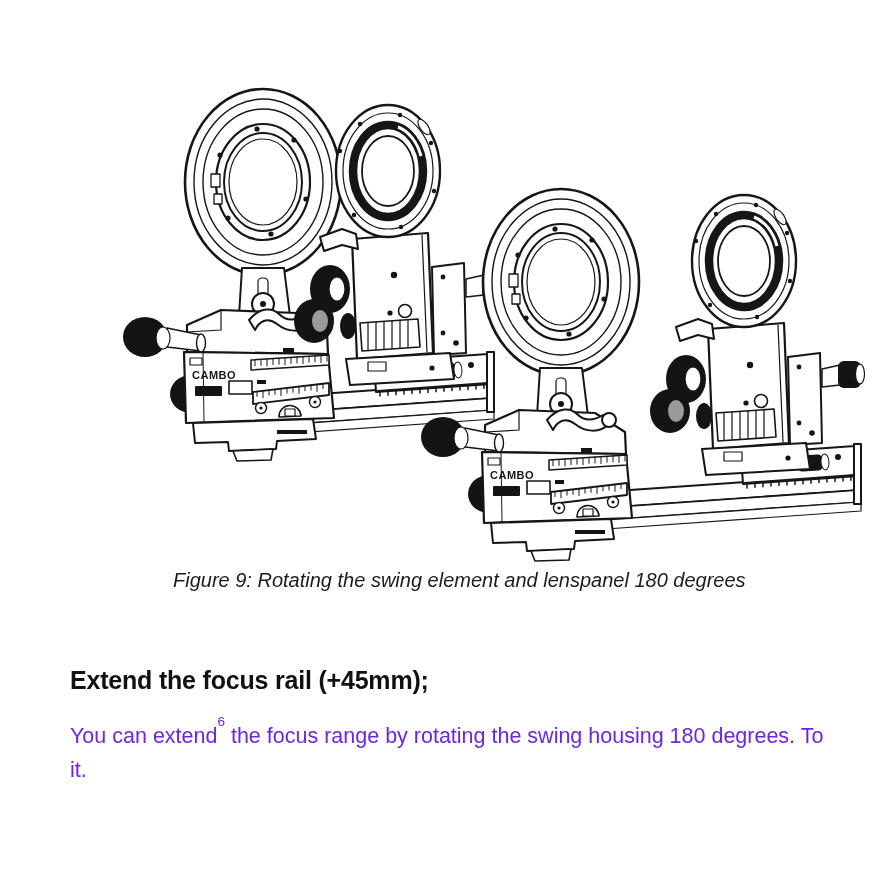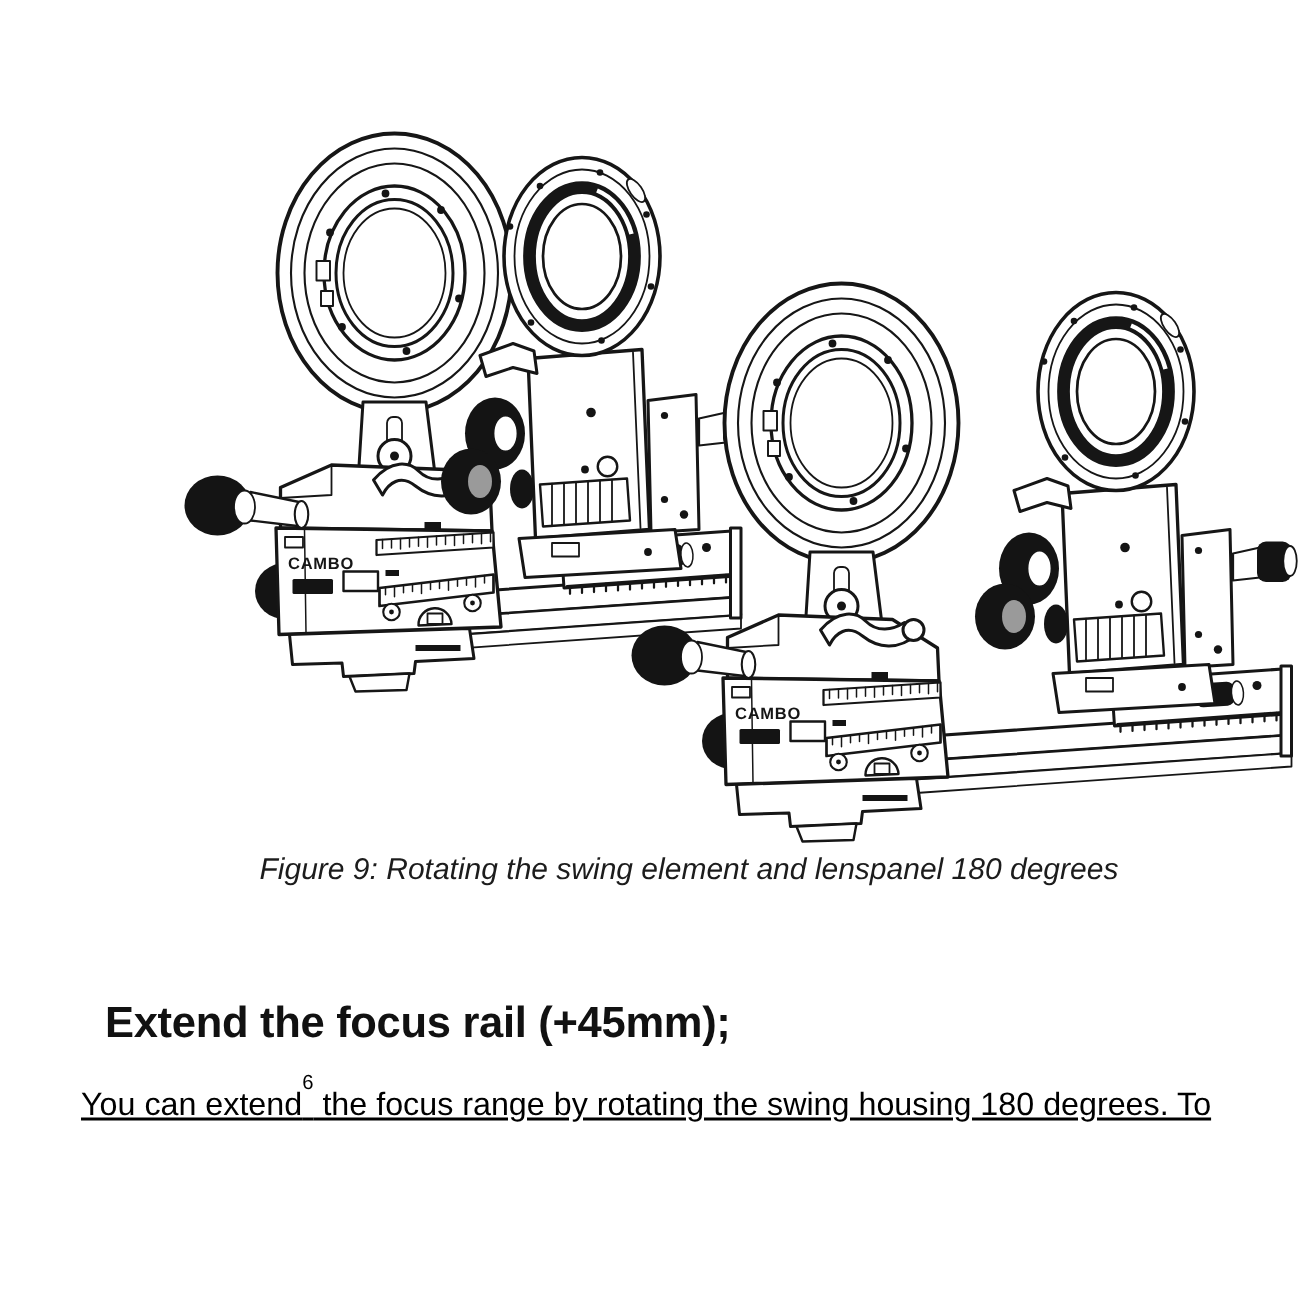--- a/index.html
+++ b/index.html
@@ -14,25 +14,25 @@
   .k{fill:#141414;stroke:none;}
   .gray{fill:#9a9a9a;stroke:none;}
   .brand{font-family:"Liberation Sans",sans-serif;font-size:11px;font-weight:700;
          letter-spacing:.5px;fill:#161616;}
   .figure-caption{
     position:absolute;left:147px;top:569px;
     font-size:20px;font-style:italic;color:#1c1c1c;white-space:nowrap;
   }
   .section-heading{
     position:absolute;left:44px;top:666px;
-    font-size:29px;font-weight:700;color:#111;white-space:nowrap;letter-spacing:-0.2px;
+    font-size:25px;font-weight:700;color:#111;white-space:nowrap;letter-spacing:-0.2px;
   }
   .body-paragraph{
-    position:absolute;left:28px;top:714px;
-    font-size:21.5px;line-height:34px;color:#000000;text-decoration:underline;
+    position:absolute;left:44px;top:714px;
+    font-size:21.5px;line-height:34px;color:#6d28d9;
   }
   .body-line{white-space:nowrap;}
   .fn-sup{font-size:13.5px;position:relative;top:-9px;font-weight:400;}
 </style>
 </head>
 <body>
 
 <div id="page">
 
   <svg id="figure-illustration" viewBox="0 0 874 874" aria-hidden="true">
@@ -175,15 +175,16 @@
       <use href="#rear-std" x="718" y="261"></use>
     </g>
   </svg>
 
   <div class="figure-caption">Figure 9: Rotating the swing element and lenspanel 180 degrees</div>
 
   <div class="section-heading">Extend the focus rail (+45mm);</div>
 
   <div class="body-paragraph">
     <div class="body-line"><span>You can extend</span><sup class="fn-sup">6</sup><span> the focus range by rotating the swing housing 180 degrees. To</span></div>
+    <div class="body-line">it.</div>
   </div>
 
 </div>
 
 </body></html>

